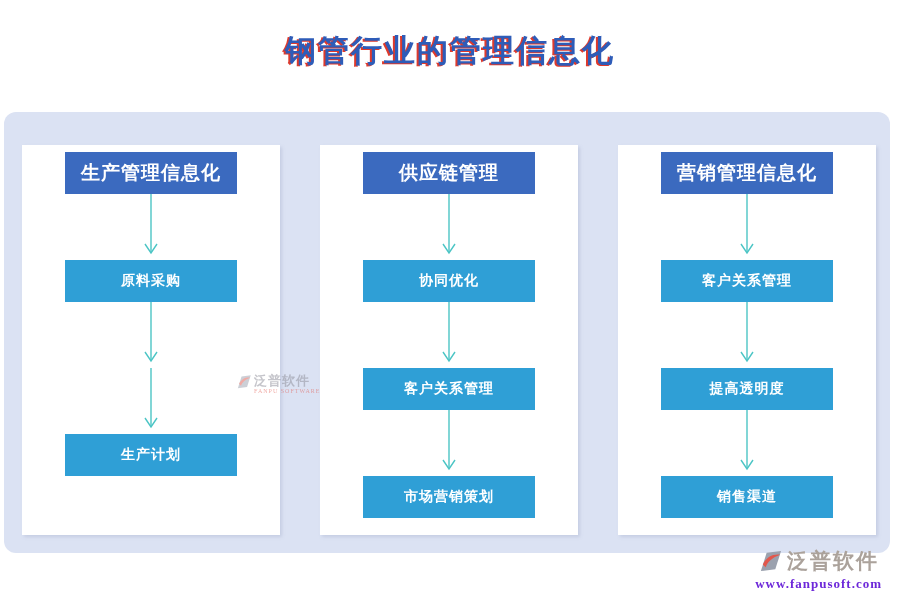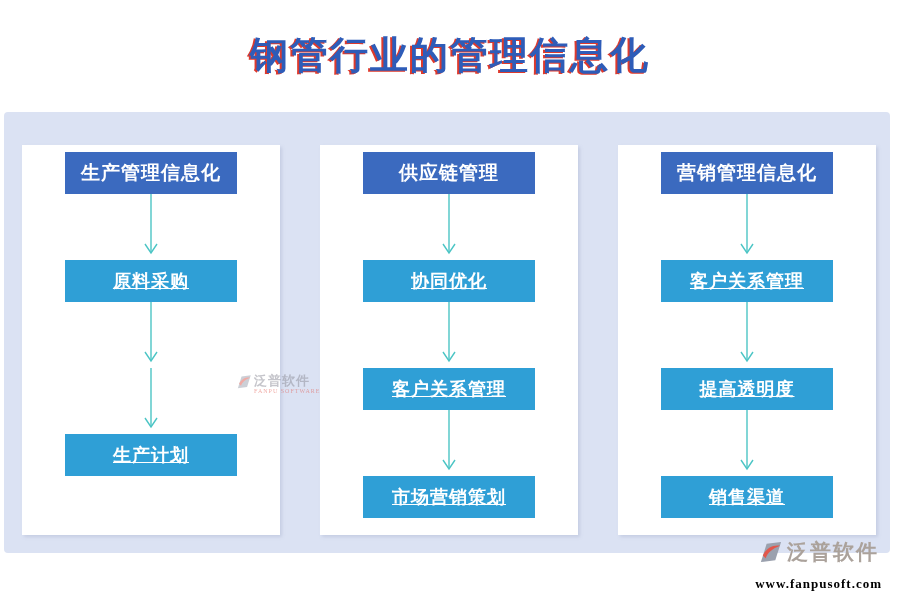--- a/index.html
+++ b/index.html
@@ -3,62 +3,62 @@
 <meta charset="utf-8">
 <style>
   html,body{margin:0;padding:0;}
   body{
     width:900px;height:600px;position:relative;overflow:hidden;
     background:#ffffff;
     font-family:"Liberation Serif","DejaVu Serif",serif;
   }
   .title{
     position:absolute;top:30px;left:0;width:900px;
-    text-align:center;font-size:38px;font-weight:bold;
+    text-align:center;font-size:31px;font-weight:bold;
     color:#2e5cb8;
     text-shadow:-2px 1px 0 #dd3a2d;
     letter-spacing:2px;
     margin:0;
   }
   .board{
     position:absolute;left:4px;top:112px;width:886px;height:441px;
-    background:#dbe2f3;border-radius:4px;
+    background:#dbe2f3;border-radius:12px;
     box-sizing:border-box;
     padding:33px 14px 0 18px;
     display:flex;gap:40px;
   }
   .column{
     flex:1;height:390px;background:#ffffff;
     box-shadow:2px 2px 3px rgba(160,170,200,0.35);
     display:flex;flex-direction:column;align-items:center;
     padding-top:7px;box-sizing:border-box;
   }
   .box{
     width:172px;height:42px;line-height:42px;
     text-align:center;color:#ffffff;font-weight:bold;
     letter-spacing:1px;flex:0 0 auto;
   }
   .box.header{background:#3b6abf;font-size:19px;}
-  .box.step{background:#2f9fd6;font-size:18px;text-decoration:underline;}
+  .box.step{background:#2f9fd6;font-size:14px;}
   .arrow{flex:0 0 auto;display:block;}
   .watermark{
     position:absolute;left:236px;top:374px;
     opacity:0.5;display:flex;align-items:flex-start;gap:2px;
     pointer-events:none;
   }
   .watermark .wm-text-wrap{display:flex;flex-direction:column;}
   .watermark .wm-name{font-size:13px;font-weight:bold;color:#8d8d98;line-height:14px;letter-spacing:1px;}
   .watermark .wm-sub{font-size:6px;color:#e2574c;letter-spacing:1px;line-height:7px;}
   .logo{
     position:absolute;right:18px;bottom:8px;
     display:flex;flex-direction:column;align-items:center;
   }
   .logo .logo-row{display:flex;align-items:center;gap:4px;}
   .logo .logo-name{font-size:21px;font-weight:bold;color:#aba29b;letter-spacing:2px;}
-  .logo .logo-url{font-size:13px;font-weight:bold;color:#000000;letter-spacing:1px;margin-top:10px;}
+  .logo .logo-url{font-size:13px;font-weight:bold;color:#6d28d9;letter-spacing:1px;margin-top:1px;}
 </style>
 </head>
 <body>
 
 <h1 class="title">钢管行业的管理信息化</h1>
 
 <div class="board">
 
   <div class="column">
     <div class="box header">生产管理信息化</div>

